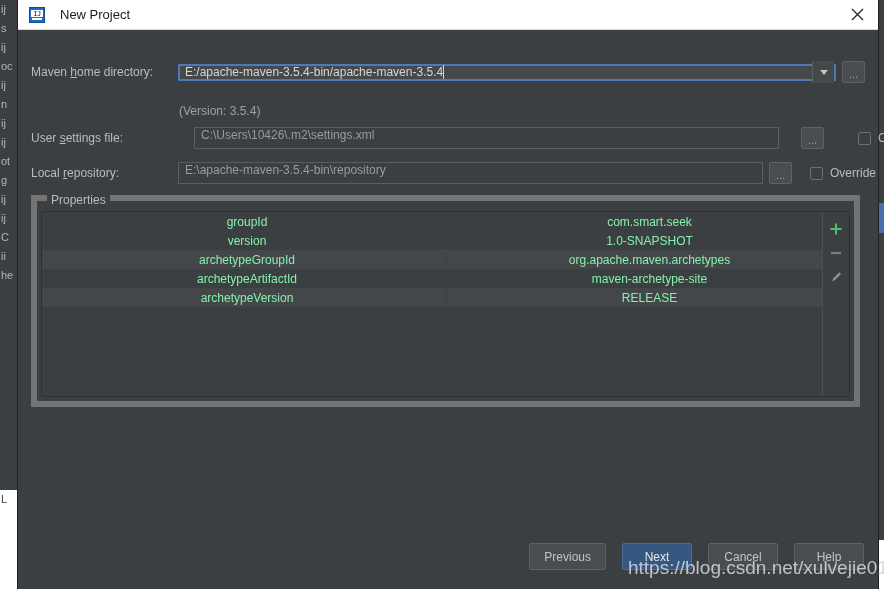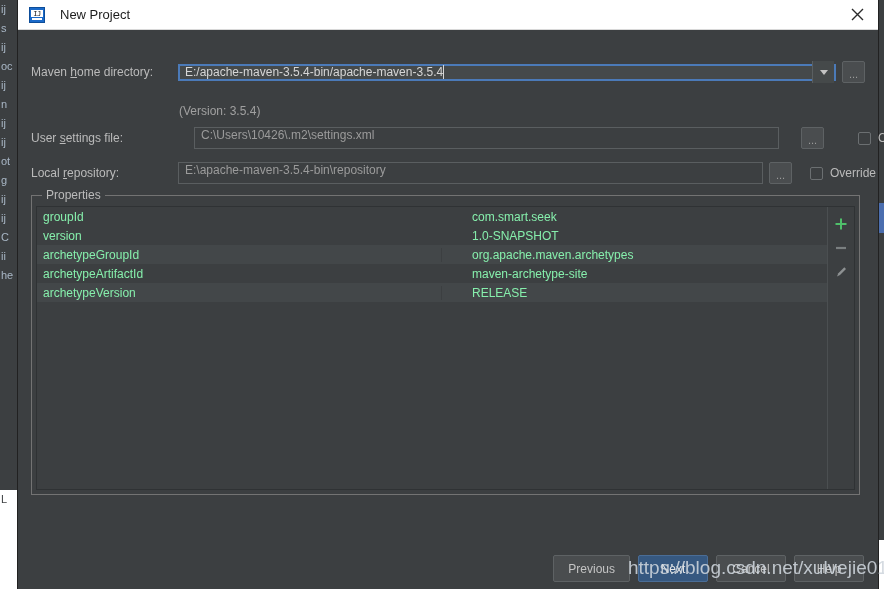--- a/index.html
+++ b/index.html
@@ -247,23 +247,24 @@
   .override-label {
     margin-left: 7px;
     font-size: 12px;
     color: #bbbbbb;
   }
 
   
   #properties-group {
     position: absolute;
     left: 13px; top: 165px;
-    width: 829px; height: 300px;
-    border: 1px solid #737373;
-    box-sizing: border-box;
+    width: 829px; height: 212px;
+    border: 6px solid #737373;
+    box-sizing: border-box;
+    text-align: center;
   }
   #properties-legend {
     position: absolute;
     left: 10px; top: -8px;
     background: #3c3f41;
     padding: 0 4px;
     font-size: 12px;
     color: #bbbbbb;
   }
   #properties-inner {
@@ -318,23 +319,23 @@
     display: flex;
     align-items: center;
     justify-content: center;
     cursor: pointer;
   }
 
   
   #button-bar {
     position: absolute;
     right: 14px;
-    bottom: 8px;
-    display: flex;
-    gap: 8px;
+    bottom: 20px;
+    display: flex;
+    gap: 16px;
   }
   .dlg-btn {
     min-width: 70px;
     height: 27px;
     padding: 0 14px;
     box-sizing: border-box;
     background: #4a4d4f;
     border: 1px solid #5e6264;
     border-radius: 2px;
     color: #c4c4c4;

